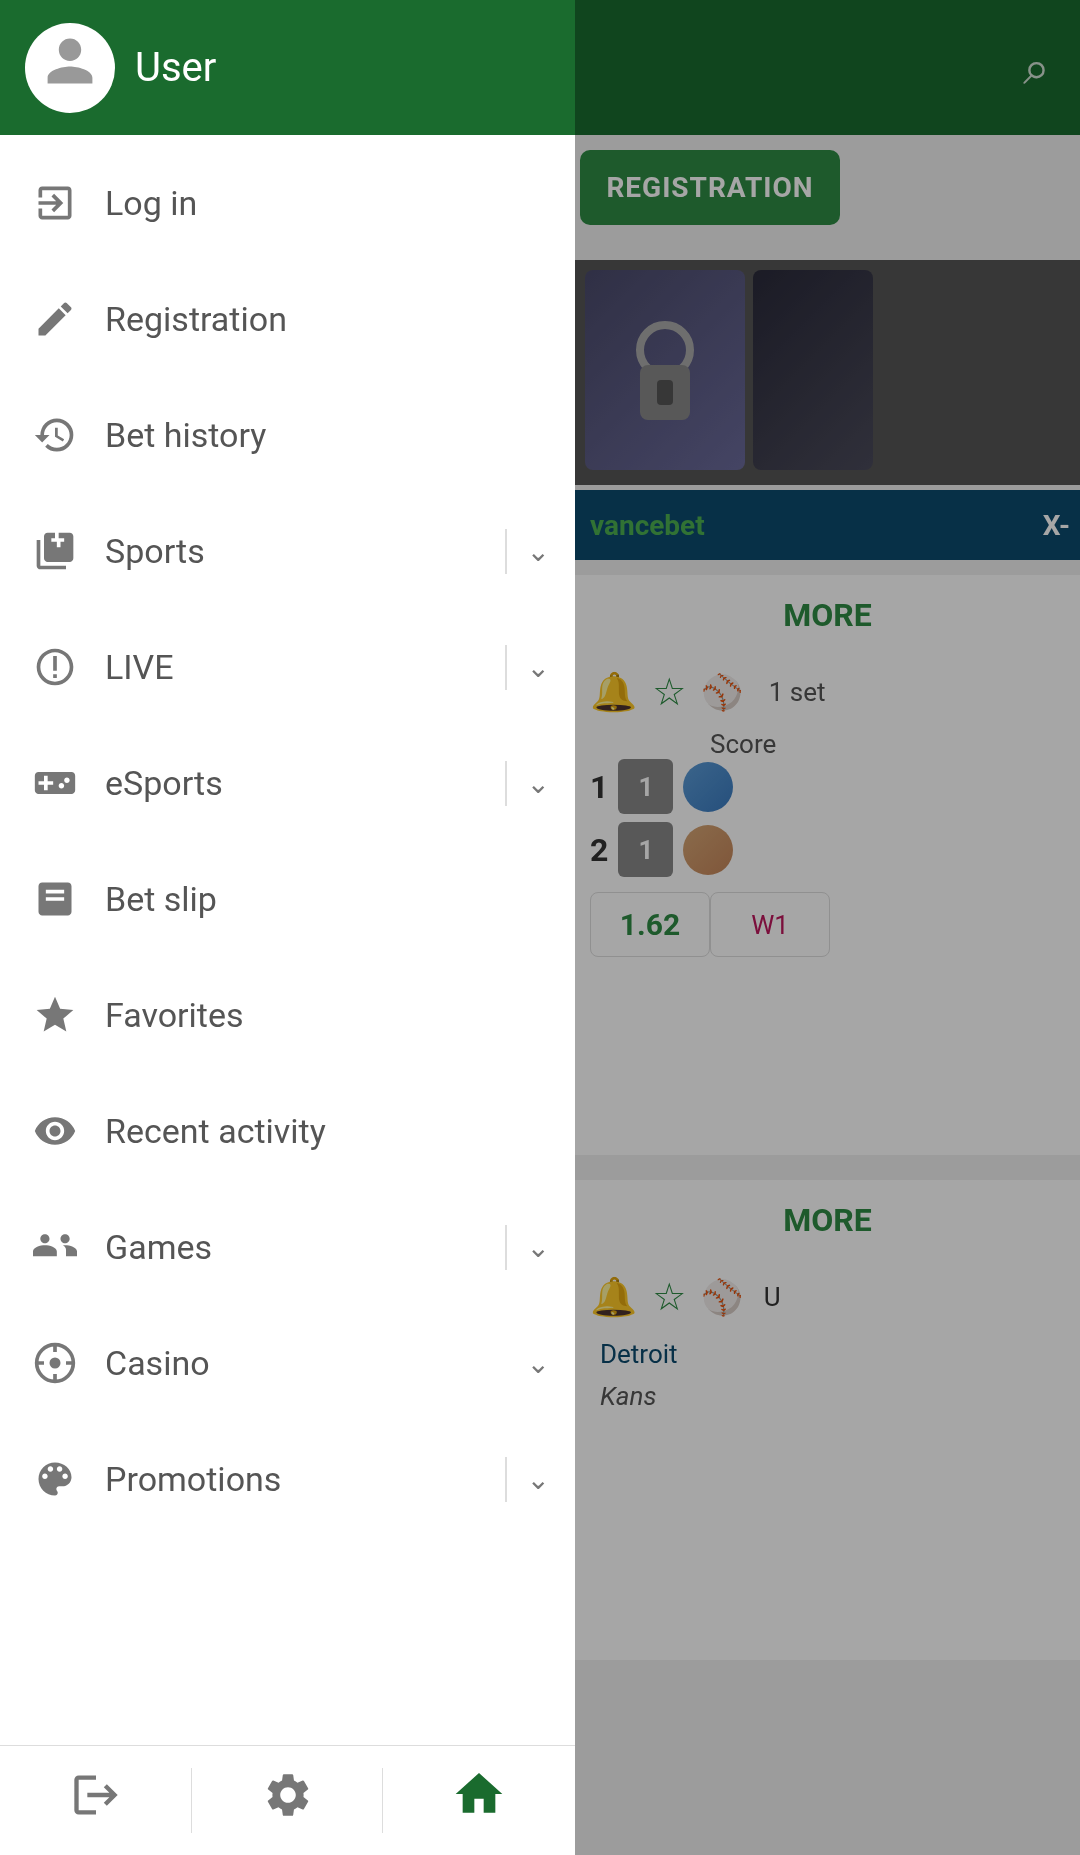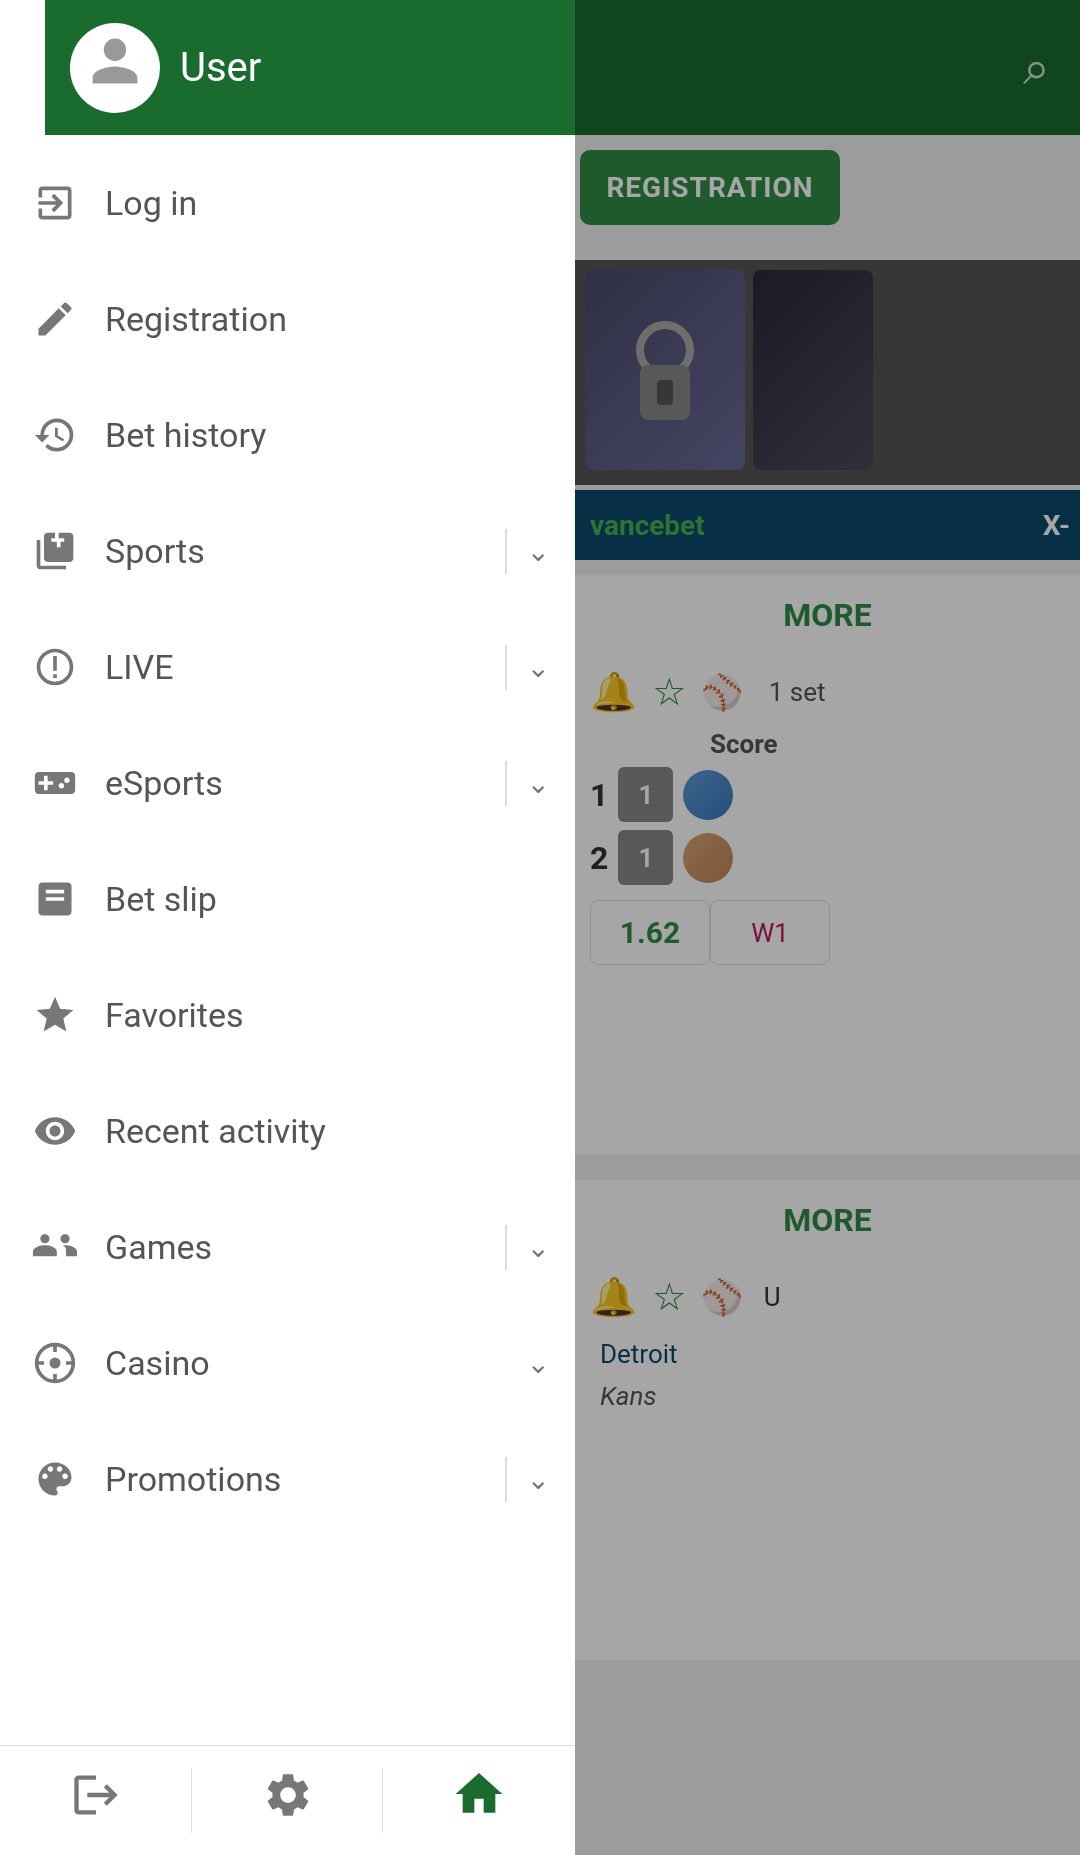--- a/index.html
+++ b/index.html
@@ -295,21 +295,20 @@
       flex-direction: column;
     }
 
     .sidebar-header {
       background: #1a6b2e;
       height: 135px;
       display: flex;
       align-items: center;
       padding: 0 25px;
       flex-shrink: 0;
-      margin-left: 45px;
     }
 
     .user-avatar {
       width: 90px;
       height: 90px;
       border-radius: 50%;
       background: white;
       display: flex;
       align-items: center;
       justify-content: center;
@@ -453,21 +452,21 @@
 
   <div class="bg-match-area">
     <div class="bg-match-header">
       <span class="bg-bell-icon">🔔</span>
       <span class="bg-star-icon">☆</span>
       <span class="bg-sport-icon">⚾</span>
       <div style="margin-left:10px">
         <span class="bg-set-label">1 set</span>
       </div>
     </div>
-    <div style="display:flex; gap:15px; margin-bottom:8px; padding-left:120px;font-weight:bold;">
+    <div style="display:flex; gap:15px; margin-bottom:0; padding-left:120px;">
       <span class="bg-score-label">Score</span>
     </div>
     <div class="bg-player-row">
       <span class="bg-player-num">1</span>
       <div class="bg-score-box">
         <span>1</span>
       </div>
       <div class="bg-player-avatar"></div>
     </div>
     <div class="bg-player-row">

